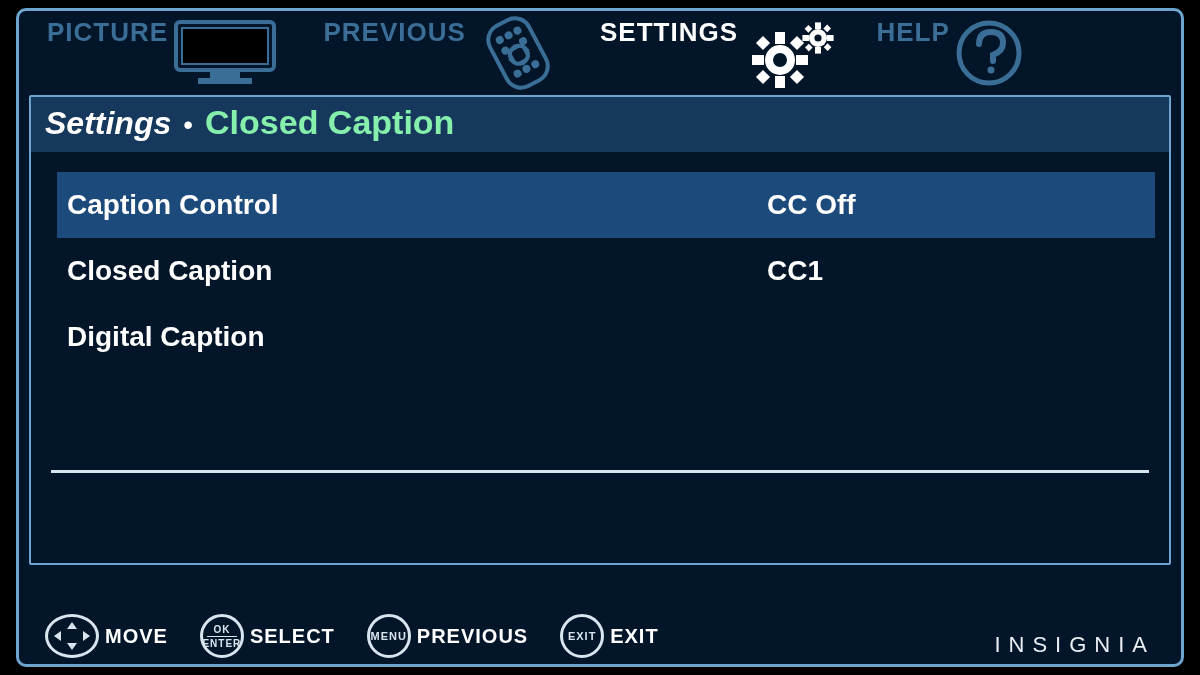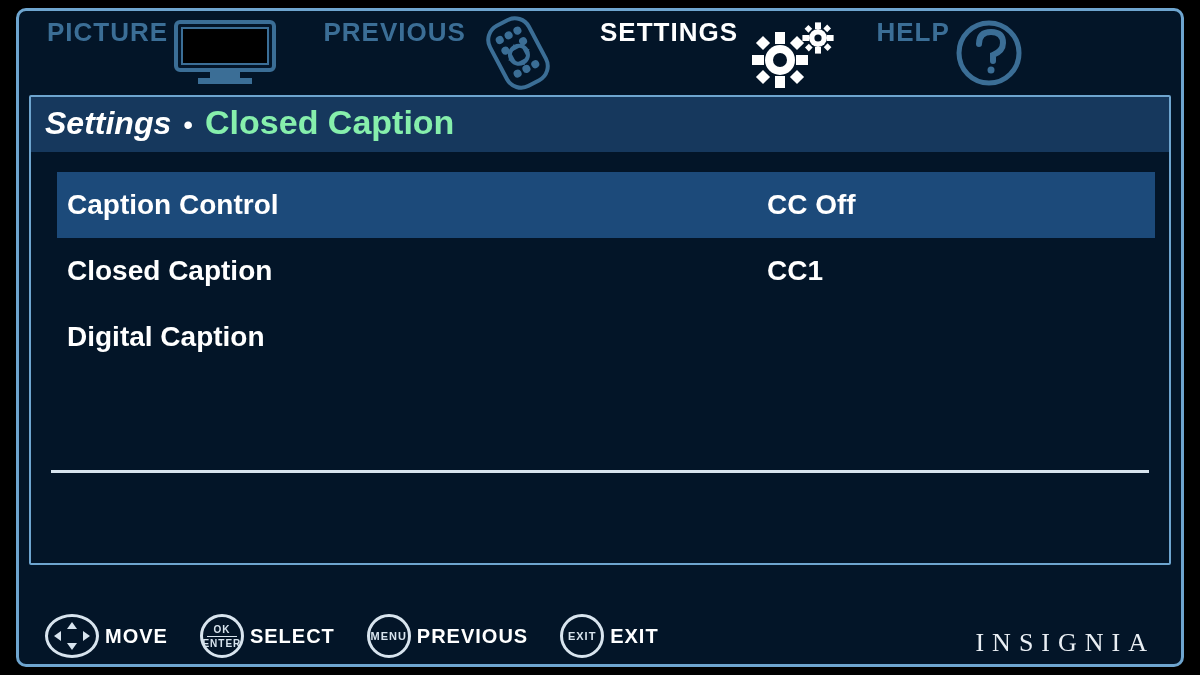--- a/index.html
+++ b/index.html
@@ -96,25 +96,24 @@
     display: flex;
     align-items: center;
     gap: 6px;
     color: #fff;
     font-size: 20px;
     font-weight: 700;
     letter-spacing: 1px;
   }
   .brand {
     margin-left: auto;
-    font-size: 26px;
+    font-size: 22px;
     letter-spacing: 8px;
     font-weight: 300;
     color: #e9eef3;
-    font-family: Liberation Serif, serif;
   }
   .btn-circle {
     width: 44px; height: 44px;
     border: 3px solid #d8e4ee;
     border-radius: 50%;
     display: flex; align-items: center; justify-content: center;
     font-size: 12px;
     line-height: 1;
     text-align: center;
     color: #d8e4ee;

